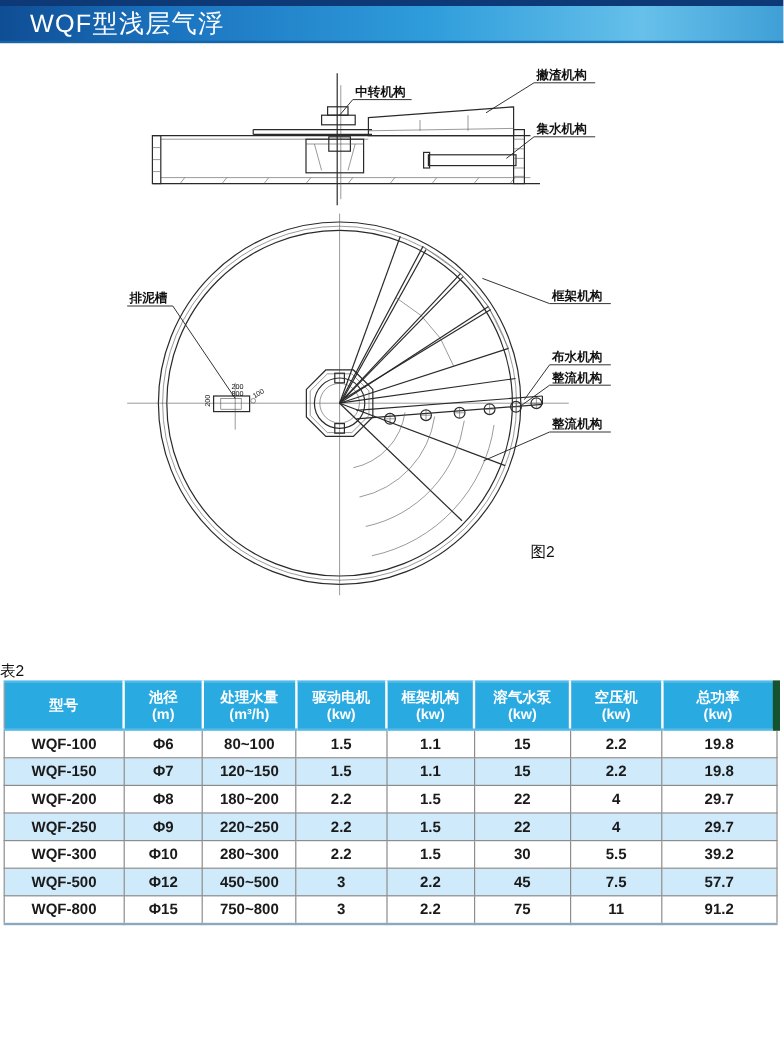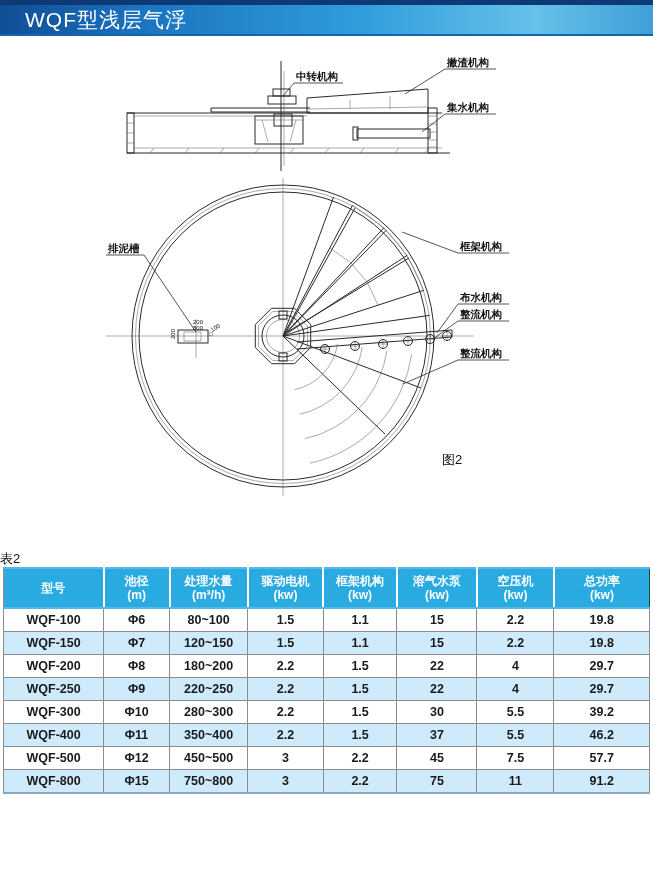--- a/index.html
+++ b/index.html
@@ -39,21 +39,21 @@
     border:1px solid #8c8c8c;border-bottom:2px solid #8aa9bc;
   }
   table.spec thead th{
     background:#29aae1;color:#ffffff;
     font-size:12px;font-weight:bold;line-height:14px;
     border-left:2px solid #ffffff;border-right:2px solid #ffffff;
     border-top:2px solid #54b9e6;border-bottom:2px solid #54b9e6;
     padding:5px 1px;
   }
   table.spec thead th:first-child{border-left:1px solid #8c8c8c;}
-  table.spec thead th:last-child{border-right:1px solid #14532d;}
+  table.spec thead th:last-child{border-right:6px solid #14532d;}
   table.spec td{
     border:1px solid #8c8c8c;
     text-align:center;font-size:12.5px;font-weight:bold;color:#1a1a1a;
     padding:3px 2px;height:16px;
   }
   table.spec tbody tr:nth-child(even) td{background:#cfeafa;}
   table.spec tbody tr:nth-child(odd) td{background:#ffffff;}
 </style>
 </head>
 <body>
@@ -301,30 +301,20 @@
         <td>WQF-300</td>
         <td>Φ10</td>
         <td>280~300</td>
         <td>2.2</td>
         <td>1.5</td>
         <td>30</td>
         <td>5.5</td>
         <td>39.2</td>
       </tr>
       <tr>
-        <td>WQF-400</td>
-        <td>Φ11</td>
-        <td>350~400</td>
-        <td>2.2</td>
-        <td>1.5</td>
-        <td>37</td>
-        <td>5.5</td>
-        <td>46.2</td>
-      </tr>
-      <tr>
         <td>WQF-500</td>
         <td>Φ12</td>
         <td>450~500</td>
         <td>3</td>
         <td>2.2</td>
         <td>45</td>
         <td>7.5</td>
         <td>57.7</td>
       </tr>
       <tr>

